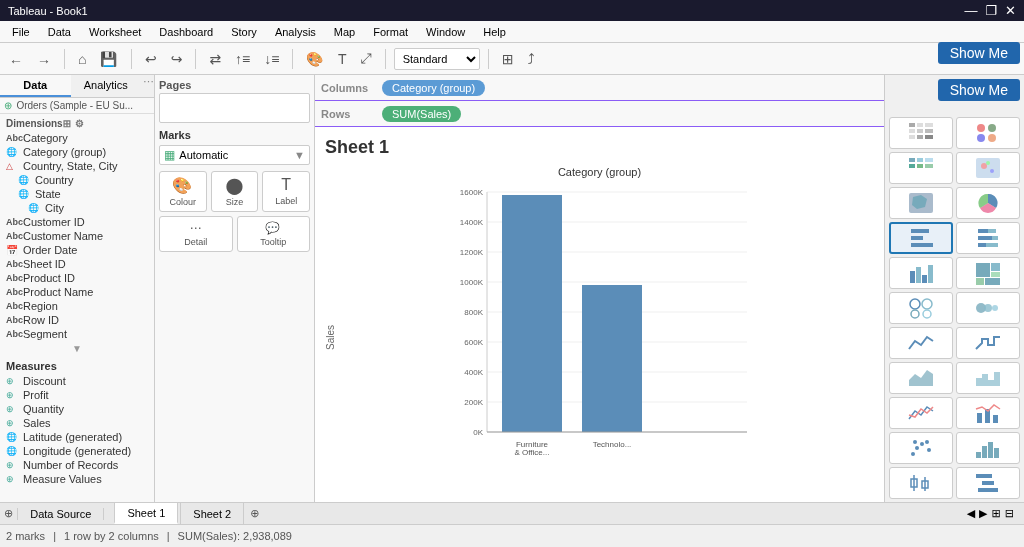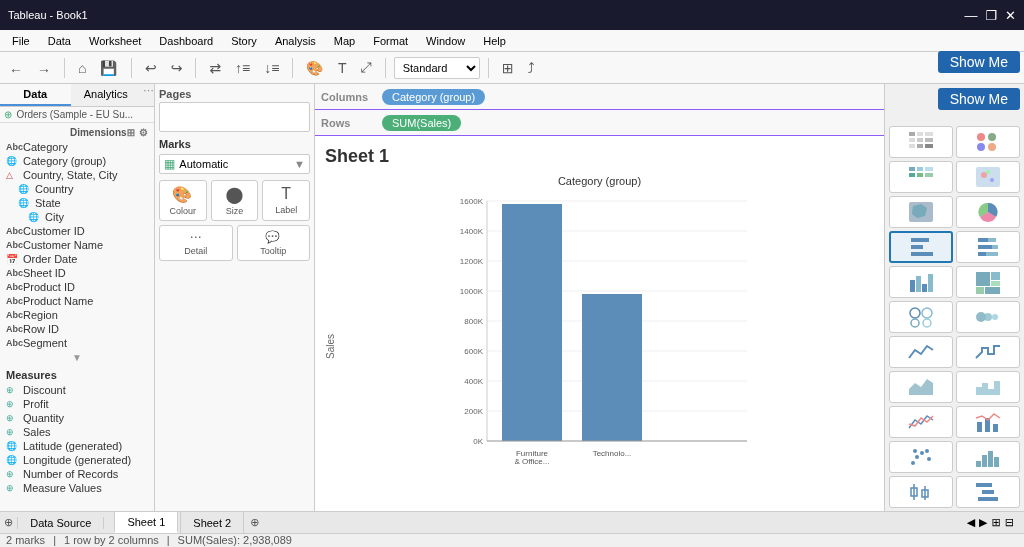--- a/index.html
+++ b/index.html
@@ -2,21 +2,21 @@
 <html><head>
   <meta charset="utf-8">
   <style>
     * { box-sizing: border-box; margin: 0; padding: 0; }
     body { font-family: 'Segoe UI', Arial, sans-serif; font-size: 11px; background: #f0f0f0; overflow: hidden; width: 1024px; height: 547px; }
 
     
     .title-bar {
       background: #1a1a2e;
       color: white;
-      height: 30px;
+      height: 21px;
       display: flex;
       align-items: center;
       justify-content: space-between;
       padding: 0 8px;
       font-size: 11px;
     }
     .title-bar-controls { display: flex; gap: 8px; }
     .title-bar-btn { color: white; cursor: pointer; font-size: 13px; }
 
     
@@ -102,21 +102,21 @@
     }
     .panel-tab-icon { margin-left: 2px; color: #888; cursor: pointer; }
 
     .panel-section-header {
       font-size: 10px;
       font-weight: bold;
       color: #555;
       padding: 4px 6px 2px;
       display: flex;
       align-items: center;
-      justify-content: flex-end;
+      justify-content: flex-start;
     }
     .panel-section-icons { display: flex; gap: 4px; color: #777; }
 
     .dim-item {
       display: flex;
       align-items: center;
       padding: 1px 6px;
       cursor: pointer;
       font-size: 11px;
       color: #333;
@@ -345,20 +345,21 @@
       float: right;
       margin-bottom: 12px;
     }
 
     
     .status-bar {
       height: 22px;
       background: #f0f0f0;
       border-top: 1px solid #ccc;
       display: flex;
+      align-items: center;
       padding: 0 6px;
       font-size: 11px;
       color: #555;
       gap: 8px;
     }
 
     
     .tab-bar {
       height: 22px;
       background: #e8e8e8;

